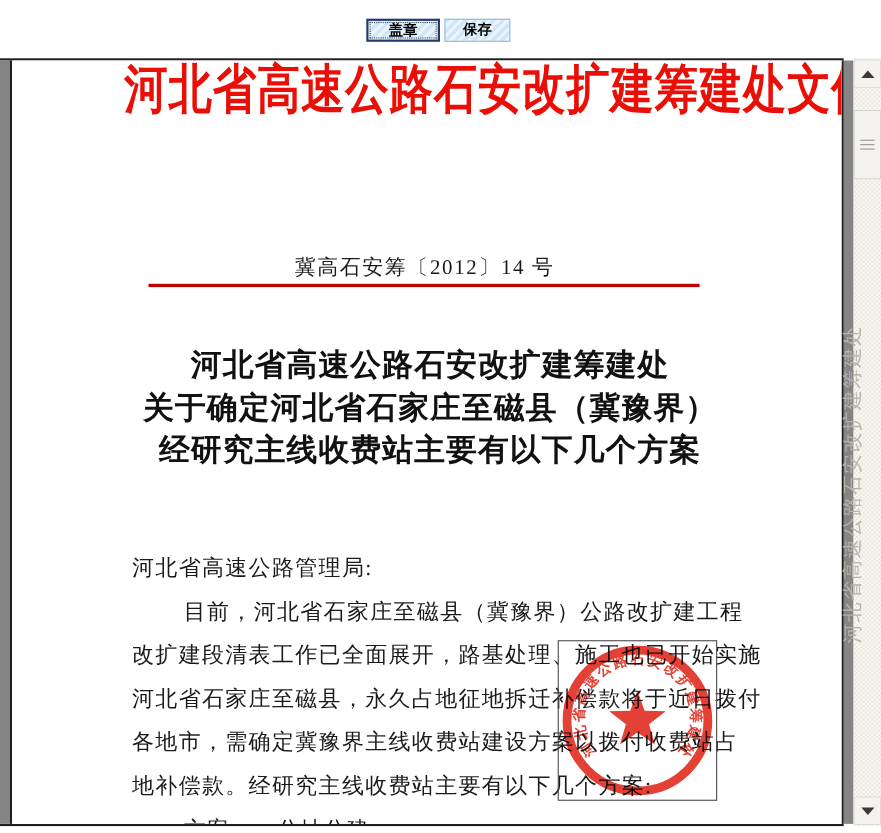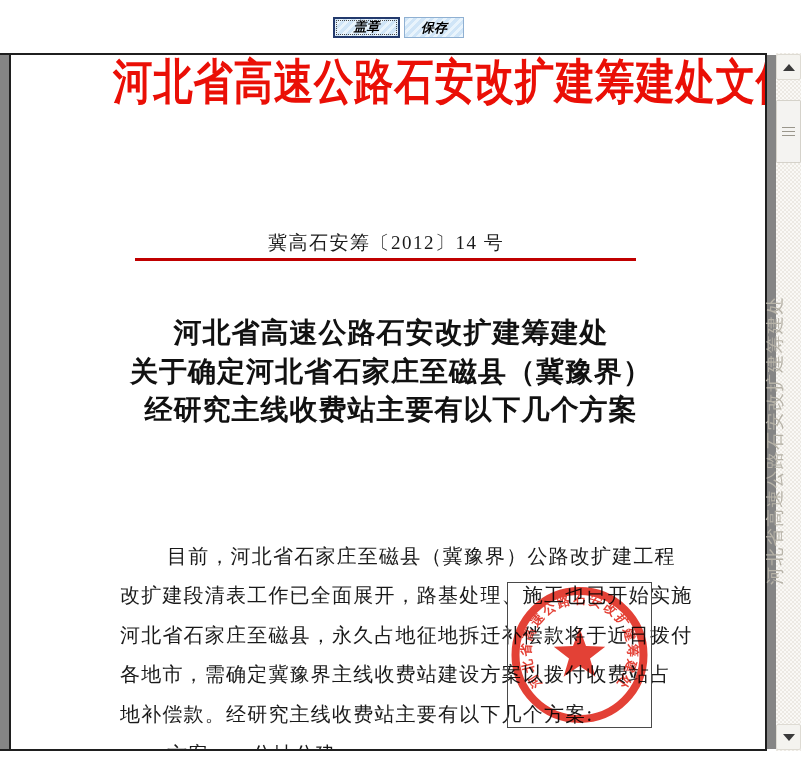--- a/index.html
+++ b/index.html
@@ -1,23 +1,23 @@
 <!DOCTYPE html>
 <html><head>
 <meta charset="utf-8">
 <style>
   html,body{margin:0;padding:0;background:#fff;}
   #screen{position:relative;width:801px;height:757px;background:#ffffff;overflow:hidden;
           font-family:"Liberation Sans",sans-serif;}
 
   
   .tb-btn{position:absolute;top:17px;height:21px;box-sizing:border-box;
-          display:flex;align-items:flex-end;justify-content:center;
+          display:flex;align-items:flex-start;justify-content:center;
           font-size:13px;font-weight:600;color:#000;cursor:pointer;
-          background:repeating-linear-gradient(135deg,#d0e5f7 0px,#d0e5f7 3px,#e9f4fc 3px,#e9f4fc 6px);font-style:italic;}
+          background:repeating-linear-gradient(135deg,#d0e5f7 0px,#d0e5f7 3px,#e9f4fc 3px,#e9f4fc 6px);}
   #btn-stamp{left:333px;width:67px;border:2px solid #233a6d;}
   #btn-stamp .focus-rect{position:absolute;inset:1px;border:1px dotted #4a4a4a;pointer-events:none;}
   #btn-save{left:404px;width:60px;border:1px solid #8fb0d2;}
 
   
   .hline{position:absolute;left:0;width:767px;height:2px;background:#1f1f1f;}
   #frame-top{top:53px;} #frame-bottom{top:749px;}
   .gray-strip{position:absolute;top:55px;height:694px;background:#858585;}
   #strip-left{left:0;width:9px;} #strip-right{left:767px;width:9px;}
   .vline{position:absolute;top:55px;width:2px;height:694px;background:#1f1f1f;}
@@ -98,20 +98,21 @@
     </div>
 
     <div id="red-rule"></div>
 
     <div id="title-block">
       <div>河北省高速公路石安改扩建筹建处</div>
       <div>关于确定河北省石家庄至磁县（冀豫界）</div>
       <div>经研究主线收费站主要有以下几个方案</div>
     </div>
 
+    <div id="salutation" class="body-line">河北省高速公路管理局:</div>
     <div id="bl0" class="body-line">目前，河北省石家庄至磁县（冀豫界）公路改扩建工程</div>
     <div id="bl1" class="body-line">改扩建段清表工作已全面展开，路基处理、施工也已开始实施</div>
     <div id="bl2" class="body-line">河北省石家庄至磁县，永久占地征地拆迁补偿款将于近日拨付</div>
     <div id="bl4" class="body-line">地补偿款。经研究主线收费站主要有以下几个方案:</div>
     <div id="bl3" class="body-line">各地市，需确定冀豫界主线收费站建设方案以拨付收费站占</div>
     <div id="bl5" class="body-line">方案一：分址分建</div>
 
     <div id="stamp-box">
       <svg width="143" height="144" viewBox="0 0 143 144">
         <circle cx="71.5" cy="72" r="64" fill="none" stroke="#e0261a" stroke-width="8"></circle>

